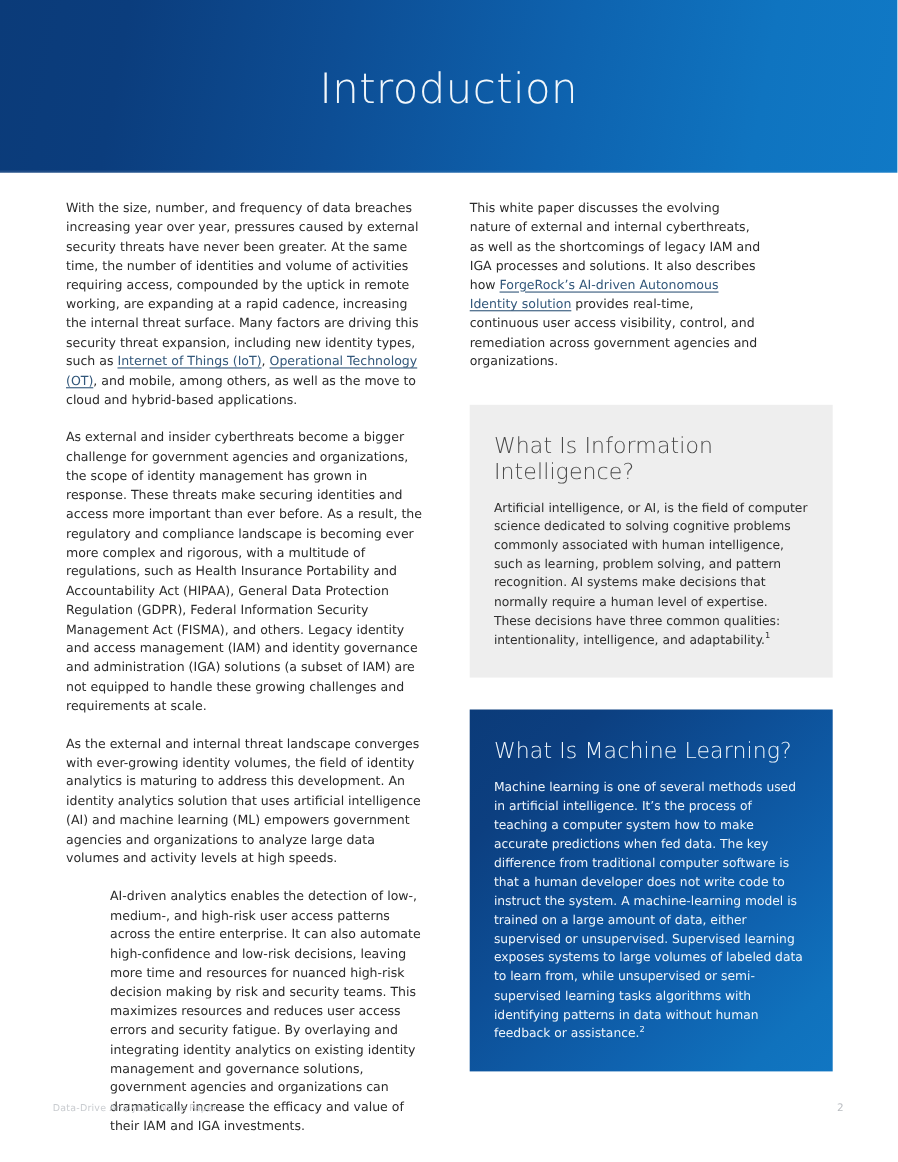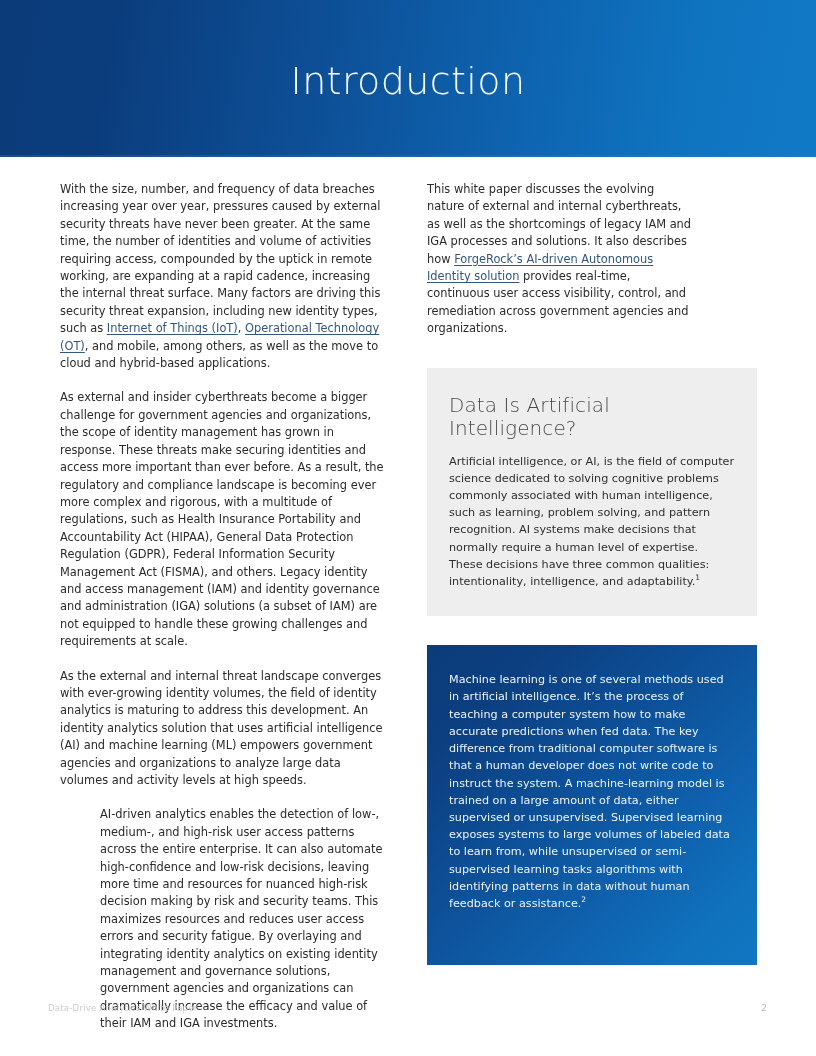--- a/index.html
+++ b/index.html
@@ -187,25 +187,26 @@
 
     <p class="body-text">AI-driven analytics enables the detection of low-, medium-, and high-risk user access patterns across the entire enterprise. It can also automate high-confidence and low-risk decisions, leaving more time and resources for nuanced high-risk decision making by risk and security teams. This maximizes resources and reduces user access errors and security fatigue. By overlaying and integrating identity analytics on existing identity management and governance solutions, government agencies and organizations can dramatically increase the efficacy and value of their IAM and IGA investments.</p>
 
   </div>
 
   <div class="col-right">
 
     <p class="body-text"><span>This white paper discusses the evolving nature of external and internal cyberthreats, as well as the shortcomings of legacy IAM and IGA processes and solutions. It also describes how </span><a class="doc-link" href="#">ForgeRock’s AI-driven Autonomous Identity solution</a><span> provides real-time, continuous user access visibility, control, and remediation across government agencies and organizations.</span></p>
 
     <div class="callout callout-gray">
-      <h2 class="callout-title">Data Is Artificial Intelligence?</h2>
+      <h2 class="callout-title">What Is Information Intelligence?</h2>
       <p class="callout-text"><span>Artificial intelligence, or AI, is the field of computer science dedicated to solving cognitive problems commonly associated with human intelligence, such as learning, problem solving, and pattern recognition. AI systems make decisions that normally require a human level of expertise. These decisions have three common qualities: intentionality, intelligence, and adaptability.</span><sup class="fn">1</sup></p>
     </div>
 
     <div class="callout callout-blue">
+      <h2 class="callout-title">What Is Machine Learning?</h2>
       <p class="callout-text"><span>Machine learning is one of several methods used in artificial intelligence. It’s the process of teaching a computer system how to make accurate predictions when fed data. The key difference from traditional computer software is that a human developer does not write code to instruct the system. A machine-learning model is trained on a large amount of data, either supervised or unsupervised. Supervised learning exposes systems to large volumes of labeled data to learn from, while unsupervised or semi-supervised learning tasks algorithms with identifying patterns in data without human feedback or assistance.</span><sup class="fn">2</sup></p>
     </div>
 
   </div>
 </div>
 
 <div class="page-footer">
   <div class="footer-left">Data-Drive Analytics White Paper</div>
   <div class="footer-page">2</div>
 </div>

